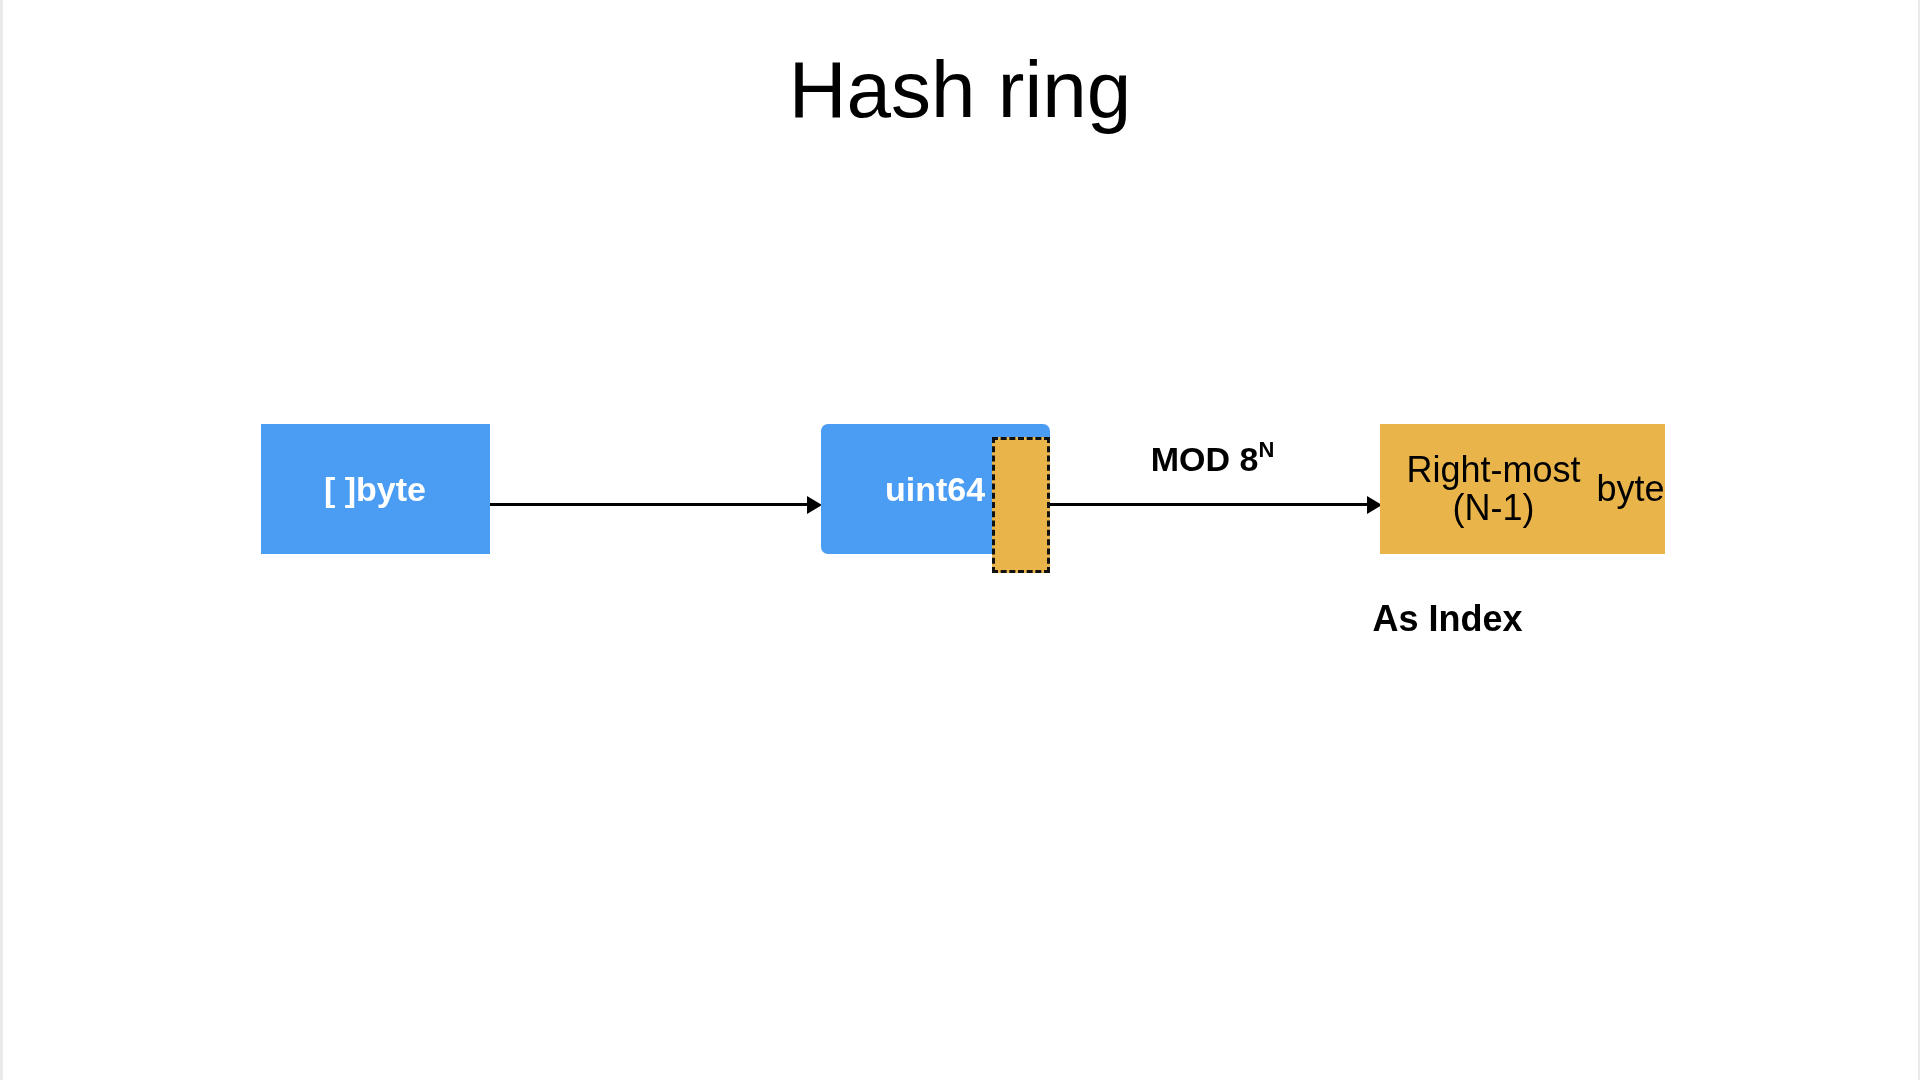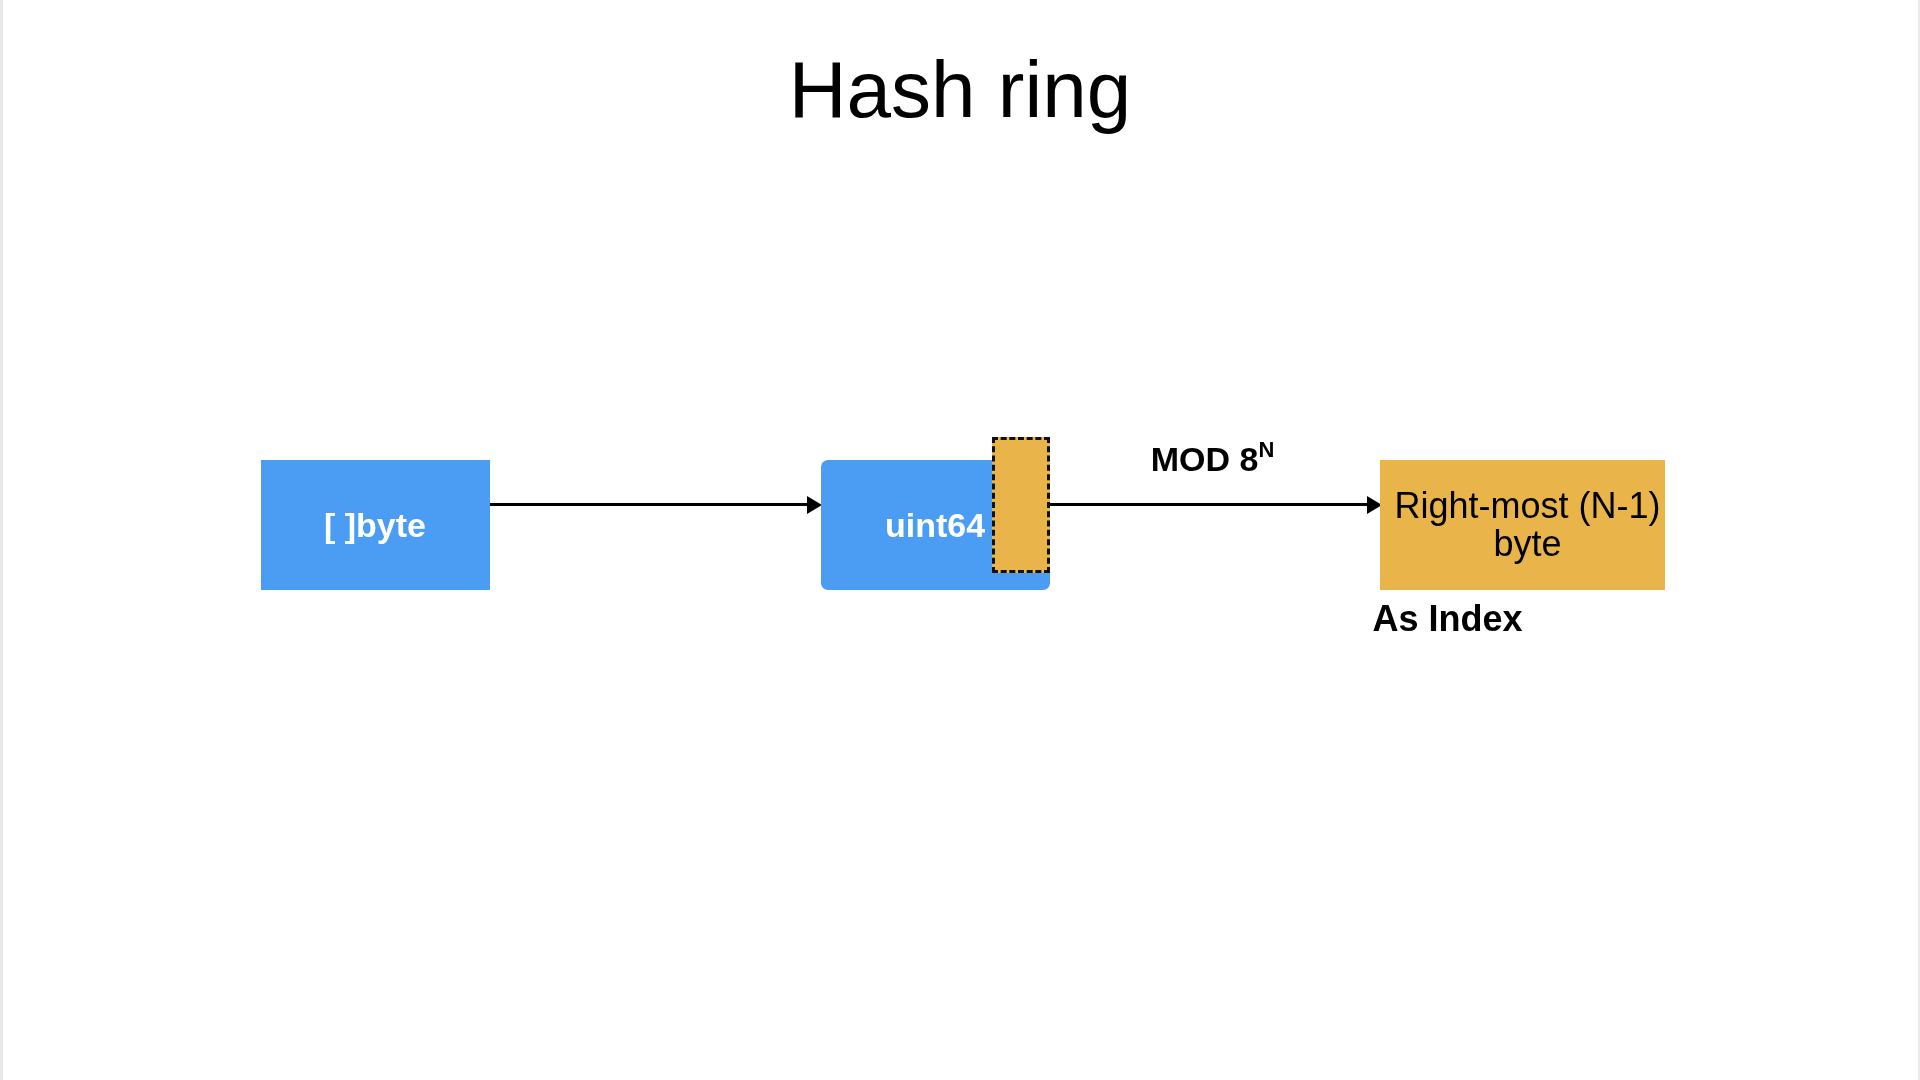--- a/index.html
+++ b/index.html
@@ -26,21 +26,21 @@
     left: 0;
     top: 44px;
     width: 100%;
     text-align: center;
     font-size: 80px;
     font-weight: 400;
     color: var(--text_dark);
   }
   .box {
     position: absolute;
-    top: 460px;
+    top: 424px;
     height: 130px;
     display: flex;
     align-items: center;
     justify-content: center;
   }
   .box.blue {
     background: var(--blue);
     color: var(--text_light);
     font-weight: 700;
     font-size: 34px;
@@ -57,21 +57,21 @@
     border: 3px dashed #111111;
   }
   .result-box {
     left: 1377px;
     width: 285px;
     background: var(--yellow);
     color: var(--text_dark);
     font-weight: 400;
     font-size: 36px;
     line-height: 1.06;
-    flex-direction: column;
+    flex-direction: row;
     text-align: center;
     padding-left: 11px;
   }
   .arrow-line {
     position: absolute;
     top: 503px;
     height: 3px;
     background: var(--line);
   }
   .arrow-line.a1 { left: 487px; width: 318px; }

